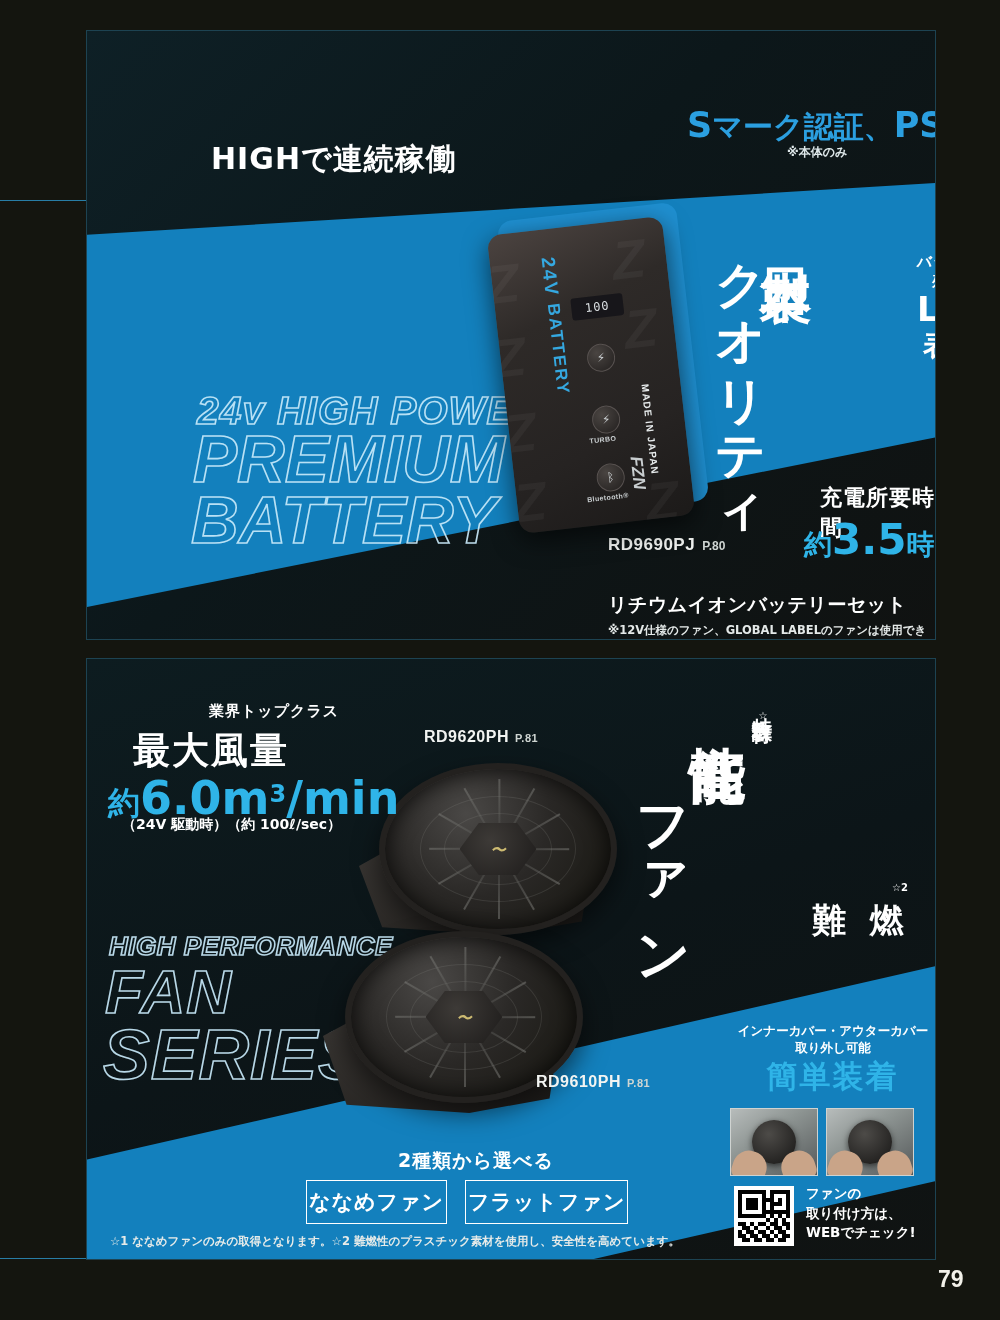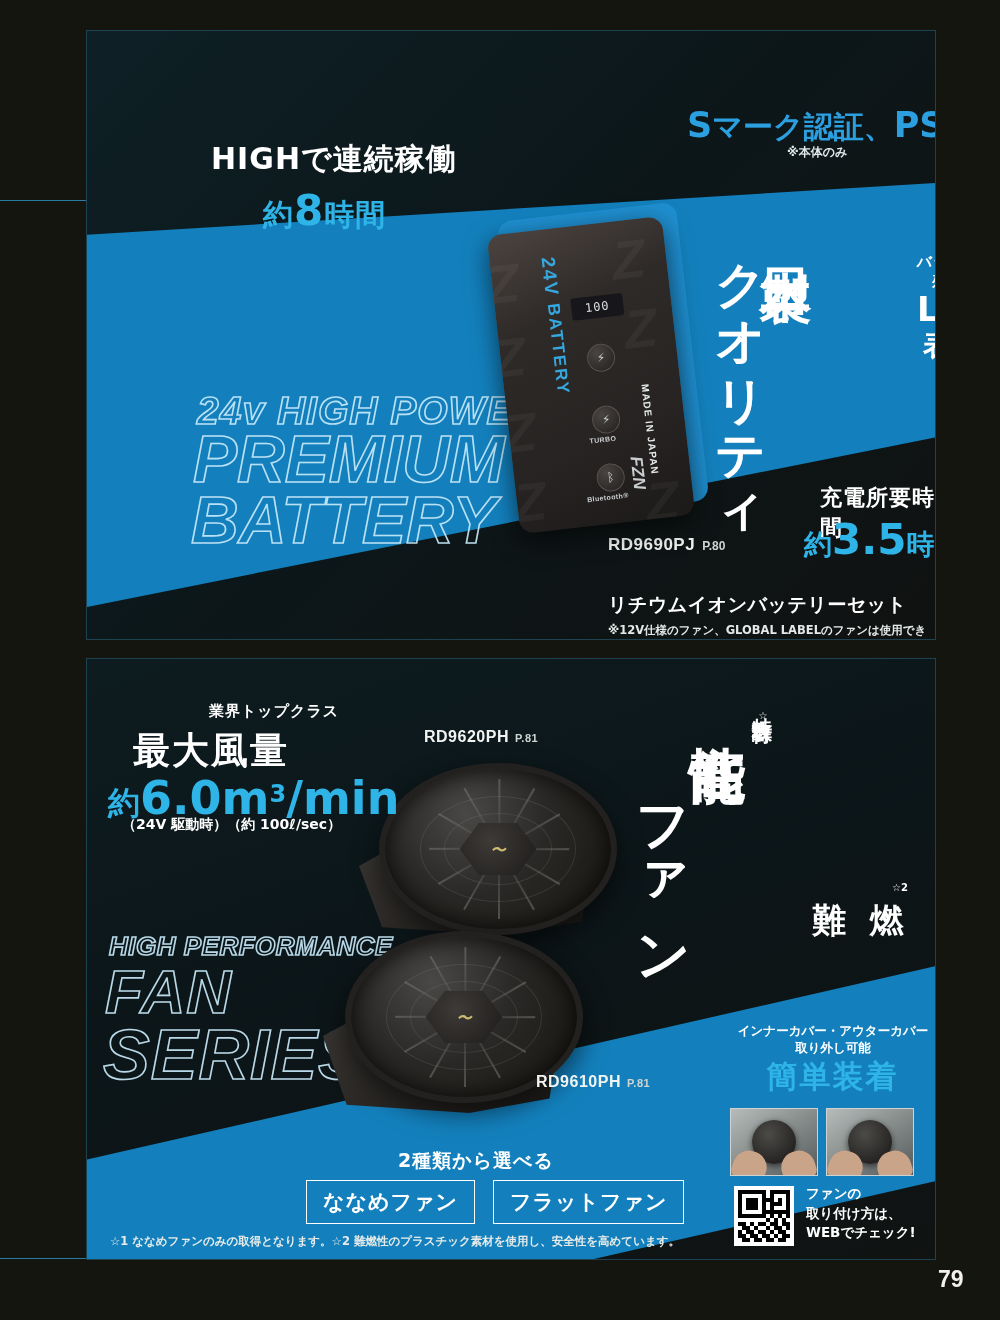--- a/index.html
+++ b/index.html
@@ -170,21 +170,21 @@
 
   #fan-model-top{left:424px;top:728px;font-size:16px;font-weight:700;color:#f2f4f2;letter-spacing:.5px;}
   #fan-model-top .pg{font-size:11px;color:#cfd5d2;margin-left:6px;}
   #fan-model-bottom{left:536px;top:1073px;font-size:16px;font-weight:700;color:#f2f4f2;letter-spacing:.5px;text-align:center;}
   #fan-model-bottom .pg{font-size:11px;color:#cfd5d2;margin-left:6px;}
 
   #choose-label{left:296px;top:1148px;width:360px;text-align:center;font-size:19px;font-weight:700;color:#fff;letter-spacing:1px;}
   #choice-row{position:absolute;left:306px;top:1180px;display:flex;gap:18px;}
   .choice-btn{
     border:1.5px solid #ffffff;color:#fff;font-weight:700;font-size:21px;
-    padding:7px 16px;letter-spacing:1px;background:transparent;
+    padding:7px 2px;letter-spacing:1px;background:transparent;
     font-family:"DejaVu Sans","Liberation Sans",sans-serif;
   }
 
   #footnote{left:110px;top:1234px;font-size:11.5px;font-weight:700;color:#e7ebe9;letter-spacing:0;}
 
   
   .fan-unit{position:absolute;}
   .fan-ring{
     position:absolute;border-radius:50%;
     background:radial-gradient(circle at 36% 28%,#4a4846 0%,#2a2826 45%,#16150f 100%);
@@ -254,21 +254,20 @@
 
   <div class="panel" id="panel-battery">
 
     <div class="band" id="band-battery"></div>
 
     <div class="outline-type" id="type-24v">24v HIGH POWER</div>
     <div class="outline-type" id="type-premium">PREMIUM</div>
     <div class="outline-type" id="type-battery">BATTERY</div>
 
     <div class="abs jp" id="high-label">HIGHで連続稼働</div>
-    <div class="abs jp nowrap" id="high-hours"><span>約</span><span class="big">8</span><span>時間</span></div>
 
     <div class="abs jp nowrap" id="smark"><span class="lead">S</span><span>マーク認証、</span><span class="lead">PSE</span></div>
     <div class="abs jp" id="smark-note">※本体のみ</div>
 
     <div class="vstack jp" id="v-nihonsei">日本製</div>
     <div class="vstack jp" id="v-quality">クオリティ</div>
 
     <div class="abs jp" id="led-block">
       <span class="sm">バッテリー</span>
       <span class="sm">残量の</span>

